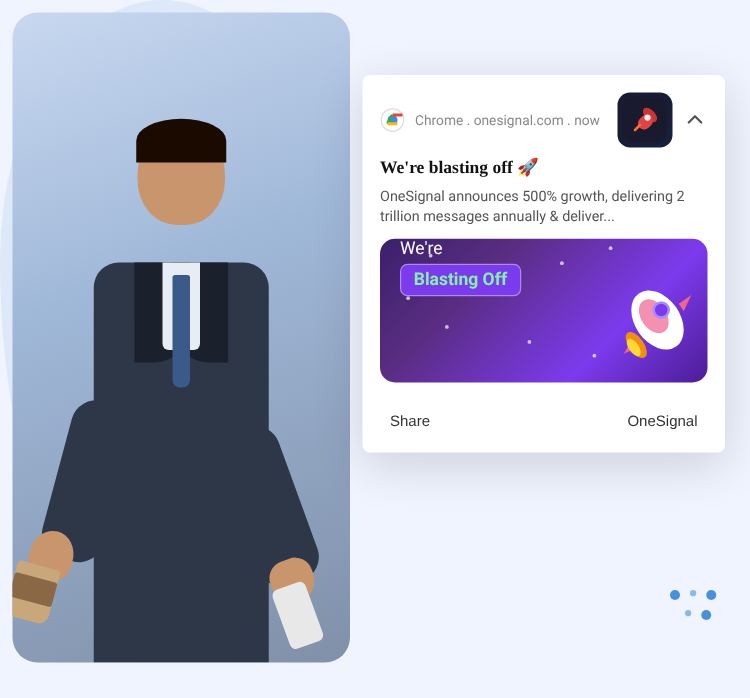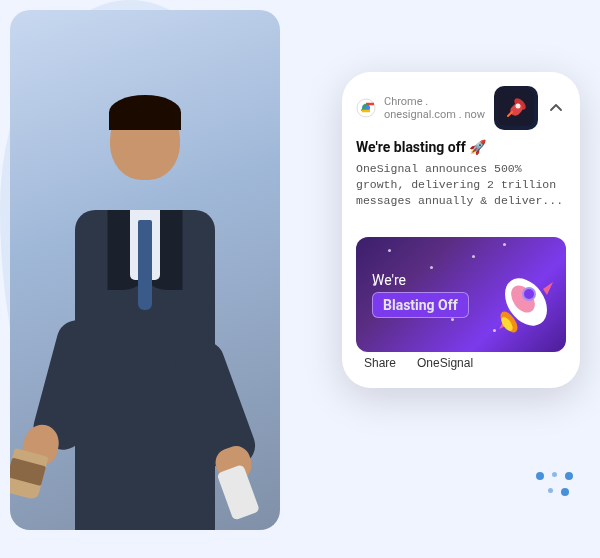--- a/index.html
+++ b/index.html
@@ -195,25 +195,25 @@
       left: 3px;
       width: 28px;
       height: 50px;
       background: #e8e8e8;
       border-radius: 5px;
     }
 
     
     .notification-card {
       position: absolute;
-      top: 72px;
+      top: 60px;
       right: 20px;
-      width: 238px;
+      width: 290px;
       background: #ffffff;
-      border-radius: 29px;
+      border-radius: 6px;
       box-shadow: 0 10px 40px rgba(0,0,0,0.15);
       z-index: 10;
       padding: 14px;
     }
 
     .card-header {
       display: flex;
       align-items: center;
       gap: 8px;
       margin-bottom: 8px;
@@ -253,41 +253,41 @@
       color: #555;
       font-size: 12px;
     }
 
     .card-title {
       font-size: 14px;
       font-weight: 700;
       color: #111;
       margin-bottom: 5px;
       line-height: 1.3;
+      font-family: Liberation Serif, serif;
     }
 
     .card-body-text {
       font-size: 11.5px;
       color: #555;
       line-height: 1.4;
-      margin-bottom: 28px;
-      font-family: Liberation Mono, monospace;
+      margin-bottom: 10px;
     }
 
     
     .banner {
       width: 100%;
       height: 115px;
       background: linear-gradient(135deg, #3b1f6b 0%, #5a2d82 30%, #7c3aed 70%, #4c1d95 100%);
       border-radius: 12px;
-      margin-bottom: 0;
+      margin-bottom: 20px;
       position: relative;
       overflow: hidden;
       display: flex;
-      align-items: center;
+      align-items: flex-start;
       padding: 0 16px;
     }
 
     .banner-stars {
       position: absolute;
       top: 0; left: 0; right: 0; bottom: 0;
     }
 
     .star {
       position: absolute;
@@ -305,42 +305,42 @@
 
     .banner-we-re {
       font-size: 14px;
       color: white;
       font-weight: 400;
       margin-bottom: 4px;
     }
 
     .banner-blasting {
       background: #7c3aed;
-      color: #e5e5e5;
+      color: #86efac;
       font-size: 14px;
       font-weight: 700;
       padding: 4px 10px;
       border-radius: 6px;
       display: inline-block;
       border: 1.5px solid rgba(255,255,255,0.4);
     }
 
     
     .rocket-svg {
       position: absolute;
       right: 5px;
       bottom: 5px;
       z-index: 2;
     }
 
     
     .card-actions {
       display: flex;
       gap: 5px;
-      justify-content: flex-start;
+      justify-content: space-between;
     }
 
     .card-action-btn {
       font-size: 12px;
       color: #333;
       cursor: pointer;
       padding: 4px 8px;
       border-radius: 6px;
       border: none;
       background: none;

